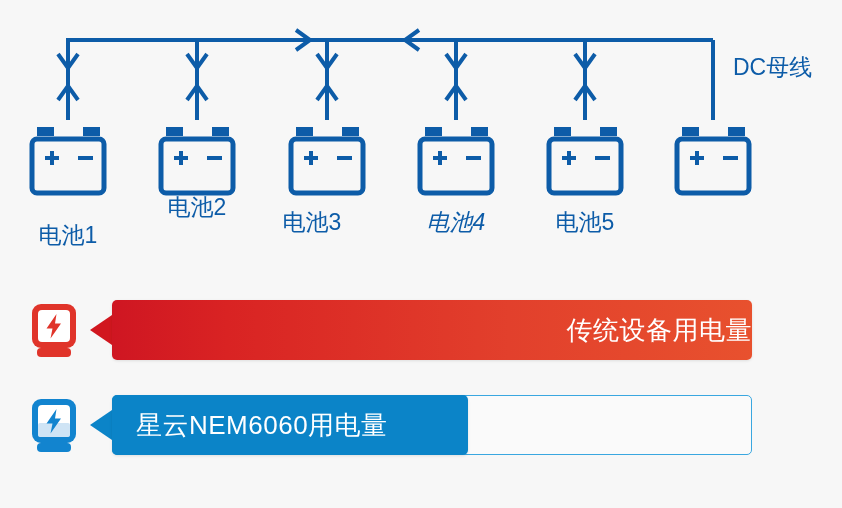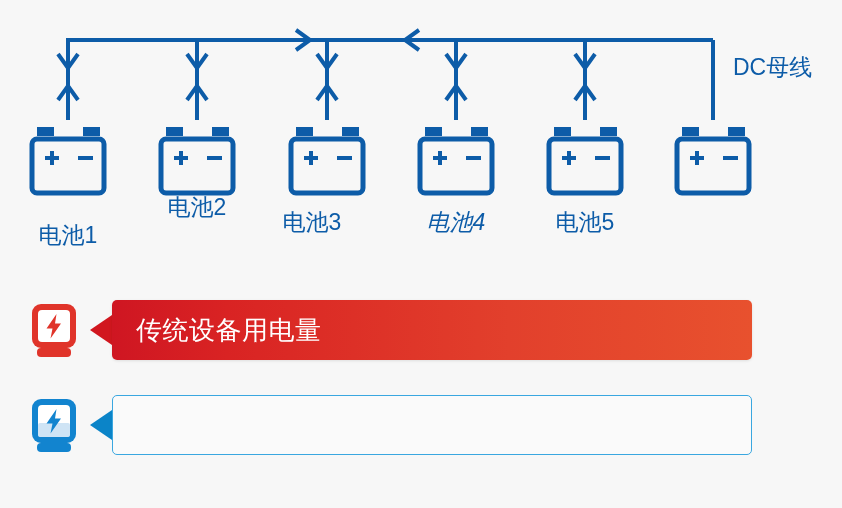--- a/index.html
+++ b/index.html
@@ -75,20 +75,21 @@
     font-family: "Liberation Sans", "DejaVu Sans", sans-serif;
     letter-spacing: 0.5px;
   }
   .bar-tail {
     position: absolute;
     width: 0;
     height: 0;
   }
   #red-bar {
     background: linear-gradient(90deg, #cf1622 0%, #d92323 18%, #e2402c 62%, #e8512e 100%);
+    justify-content: flex-end;
   }
   #red-tail {
     border-top: 15px solid transparent;
     border-bottom: 15px solid transparent;
     border-right: 22px solid #d1171f;
   }
   #blue-bar {
     background: #0b84c8;
   }
   #blue-tail {
@@ -230,14 +231,17 @@
     <rect x="19" y="40" width="14" height="13" rx="2" fill="#1284cf"></rect>
     <rect x="9" y="46" width="34" height="9" rx="4" fill="#1284cf"></rect>
     <rect x="4" y="2" width="44" height="44" rx="9" fill="#1284cf"></rect>
     <rect x="10" y="8" width="32" height="32" rx="4" fill="#ffffff"></rect>
     <rect x="10" y="26" width="32" height="14" rx="2" fill="#cfe4f5"></rect>
     <path d="M28.5 12 L18.5 26.5 H24.5 L22.5 36.5 L33 21.5 H27 Z" fill="#1284cf"></path>
   </svg>
 
   <div class="bar-outline" style="left:112px; top:395px; width:640px; height:60px;"></div>
   <div class="bar-tail" id="blue-tail" style="left:90px; top:410px;"></div>
+  <div class="bar-body" id="blue-bar" style="left:112px; top:395px; width:356px; height:60px;">
+    <span class="bar-text">星云NEM6060用电量</span>
+  </div>
 
 </div>
 
 </body></html>

